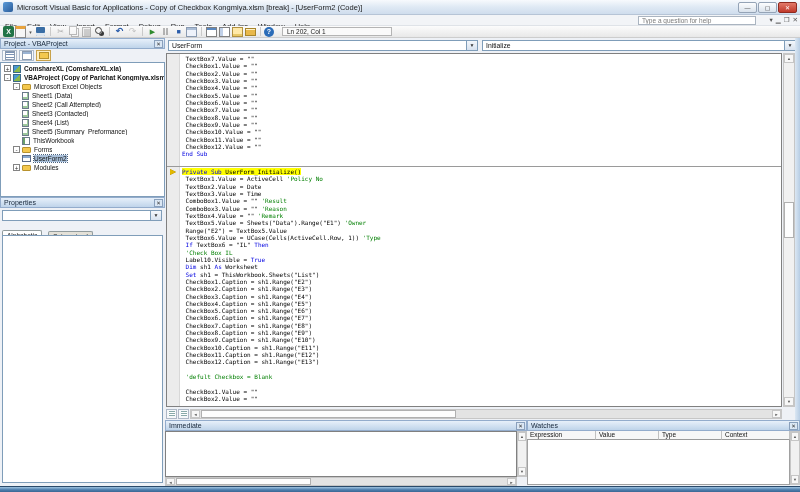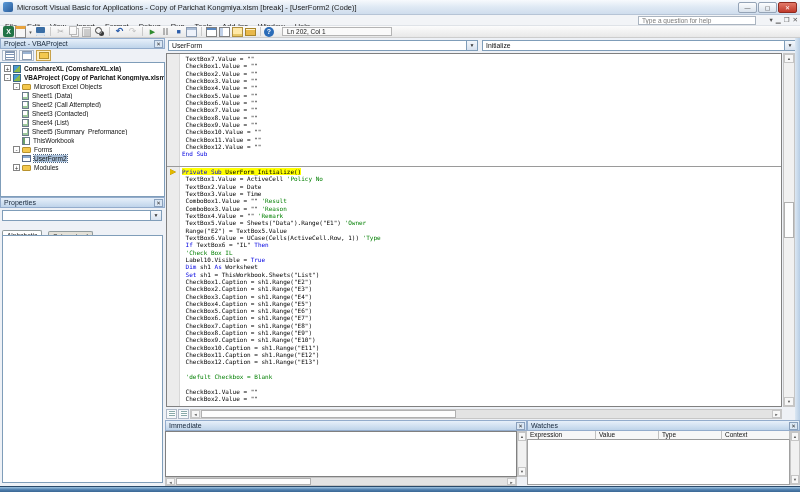--- a/index.html
+++ b/index.html
@@ -171,21 +171,21 @@
 
   
   #taskbar-strip { position:absolute; left:0; top:486px; width:800px; height:6px;
     background:linear-gradient(#9fc3e0,#4f7fae 55%,#3a6693); border-top:1px solid #2a4a6a; }
 </style>
 </head>
 <body>
 
 <div id="titlebar" data-name="titlebar">
   <span id="app-icon" data-name="vba-app-icon"></span>
-  <span id="title-text" data-name="window-title">Microsoft Visual Basic for Applications - Copy of Parichat Kongmiya.xlsm [break] - [UserForm2 (Code)]</span>
+  <span id="title-text" data-name="window-title">Microsoft Visual Basic for Applications - Copy of Checkbox Kongmiya.xlsm [break] - [UserForm2 (Code)]</span>
   <div id="win-controls" data-name="window-controls">
     <span class="wbtn" data-name="minimize-icon">—</span>
     <span class="wbtn" data-name="maximize-icon">▢</span>
     <span class="wbtn close" data-name="close-icon">✕</span>
   </div>
 </div>
 
 <div id="menubar" data-name="menu-bar">
   <div id="menu-items" data-name="menu-items"><span class="menu-item" data-name="menu-file">File</span><span class="menu-item" data-name="menu-edit">Edit</span><span class="menu-item" data-name="menu-view">View</span><span class="menu-item" data-name="menu-insert">Insert</span><span class="menu-item" data-name="menu-format">Format</span><span class="menu-item" data-name="menu-debug">Debug</span><span class="menu-item" data-name="menu-run">Run</span><span class="menu-item" data-name="menu-tools">Tools</span><span class="menu-item" data-name="menu-add-ins">Add-Ins</span><span class="menu-item" data-name="menu-window">Window</span><span class="menu-item" data-name="menu-help">Help</span></div>
   <input id="help-box" data-name="help-search-input" placeholder="Type a question for help" style="">

